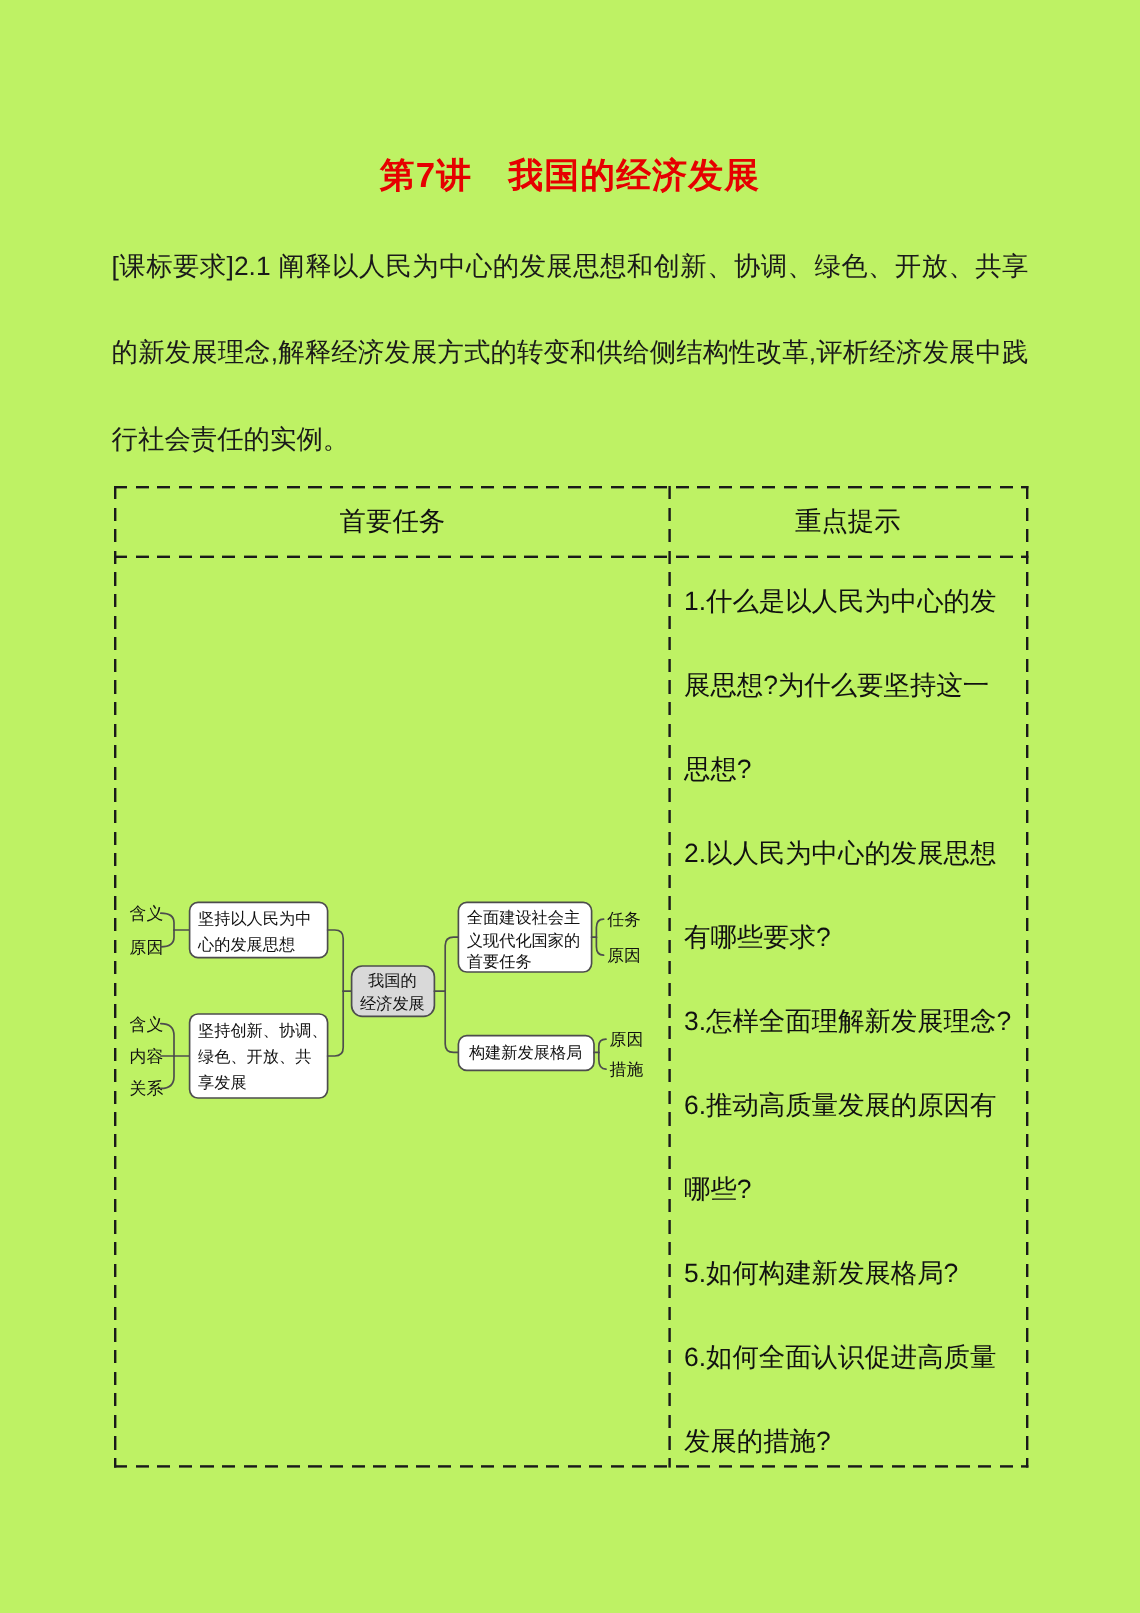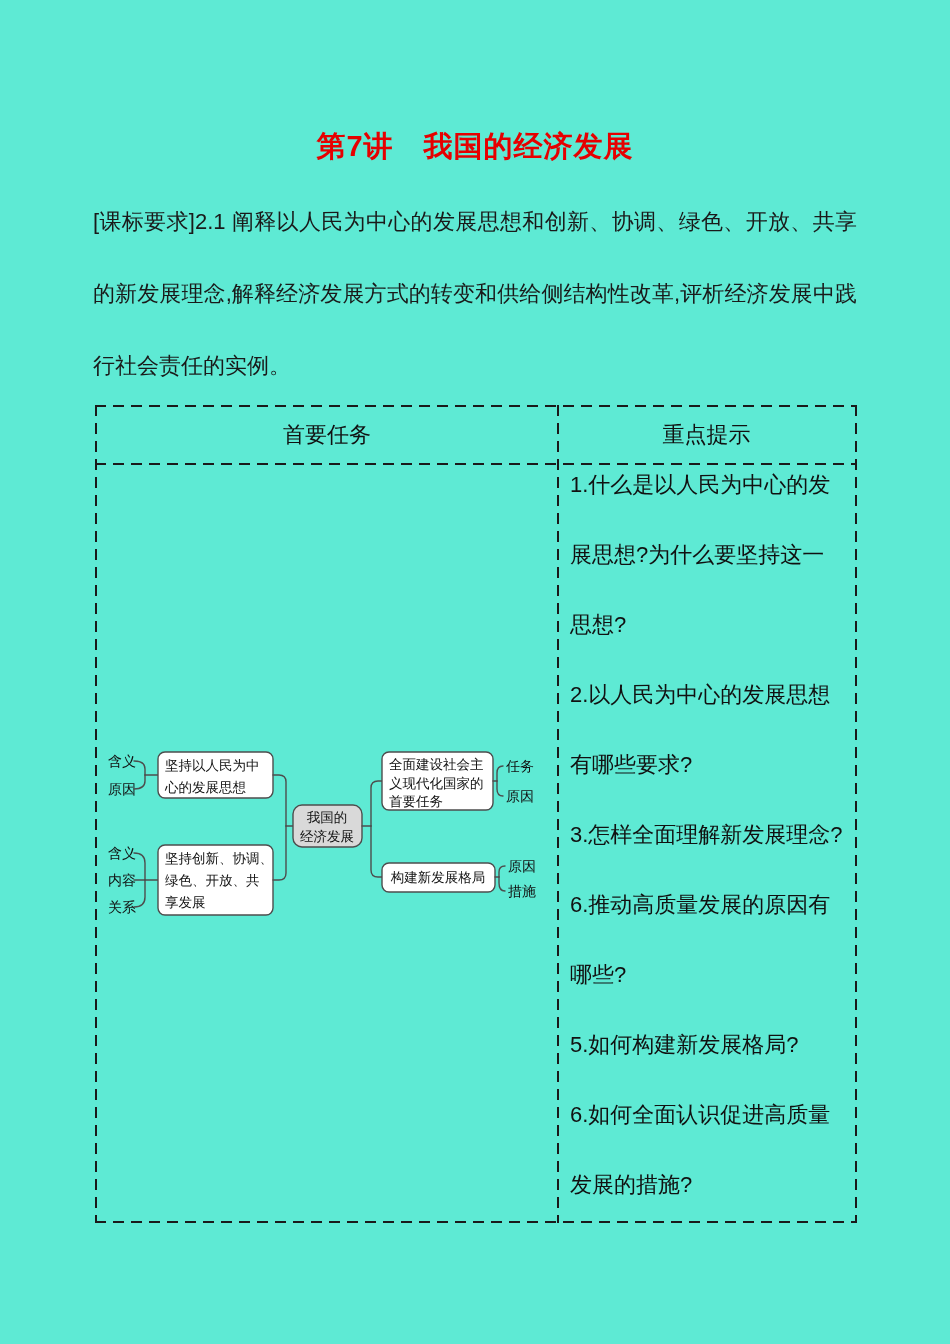--- a/index.html
+++ b/index.html
@@ -1,19 +1,19 @@
 <!DOCTYPE html>
 <html><head>
 <meta charset="utf-8">
 <style>
   html,body{margin:0;padding:0;background:#fff;}
   .page{
     position:relative;
     width:950px;height:1344px;
-    background:#5eead4;
+    background:#bef264;
     font-family:"Liberation Sans","DejaVu Sans",sans-serif;
     color:#1a1a1a;
     overflow:hidden;
   }
   .page-title{
     position:absolute;left:0;top:127px;width:950px;
     text-align:center;
     font-size:29px;font-weight:bold;color:#e60000;
     letter-spacing:1px;
   }
@@ -33,21 +33,21 @@
     background:repeating-linear-gradient(to bottom,#1a1a1a 0 11px,transparent 11px 18px);
   }
   .th{
     position:absolute;top:405px;height:59px;
     display:flex;align-items:center;justify-content:center;
     font-size:22px;color:#111;
   }
   .th-left{left:96px;width:462px;}
   .th-right{left:558px;width:297px;text-align:center;}
   .questions{
-    position:absolute;left:570px;top:450px;width:276px;
+    position:absolute;left:570px;top:466px;width:276px;
     font-size:22px;line-height:70px;color:#111;
     text-align:left;
   }
   .q{margin:0;padding:0;}
   .concept-map{position:absolute;left:98px;top:735px;}
   .concept-map text{
     font-family:"Liberation Sans","DejaVu Sans",sans-serif;
     fill:#111;
   }
   .cm-box{fill:#ffffff;stroke:#4d4d4d;stroke-width:1.4;}

